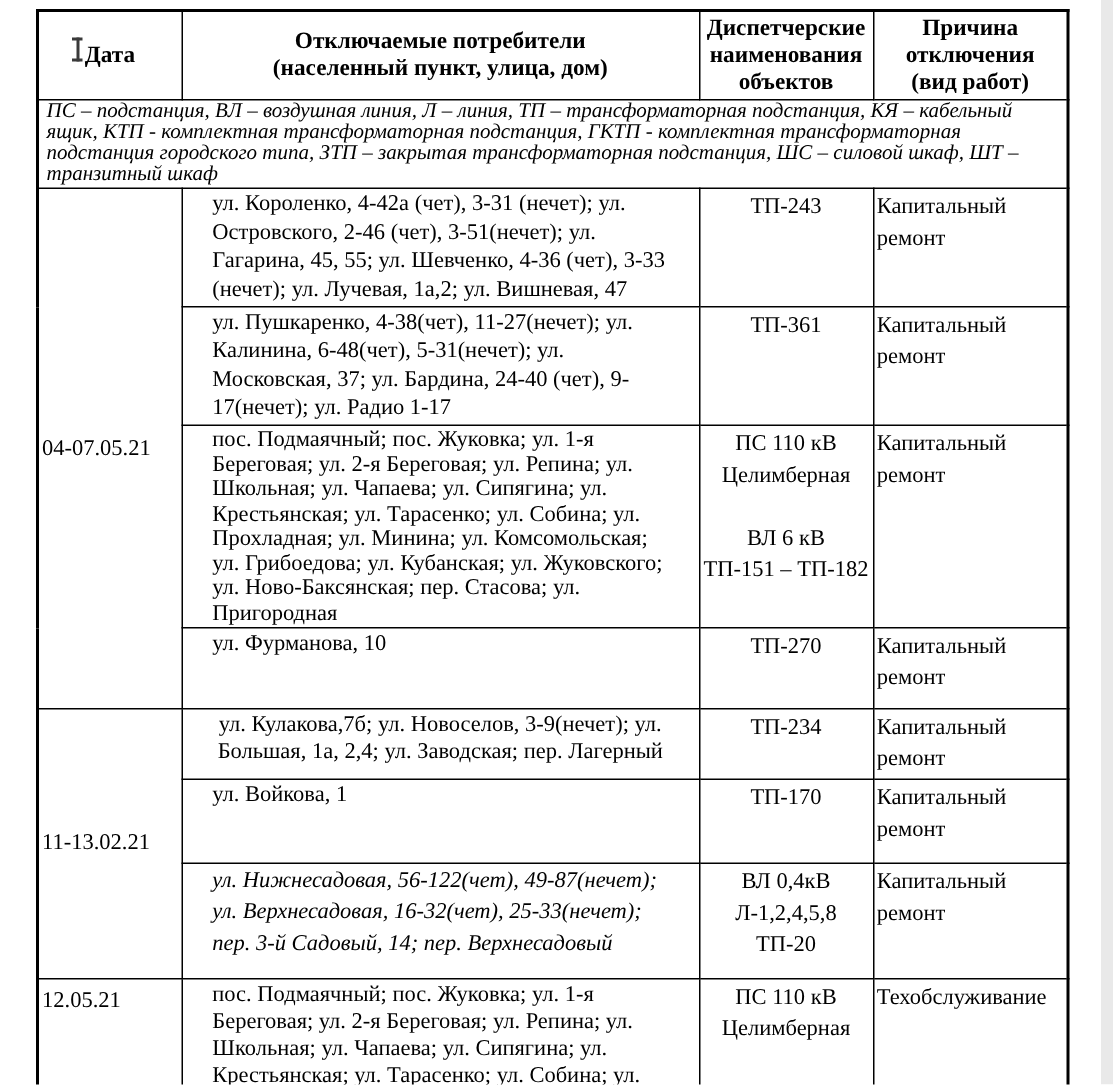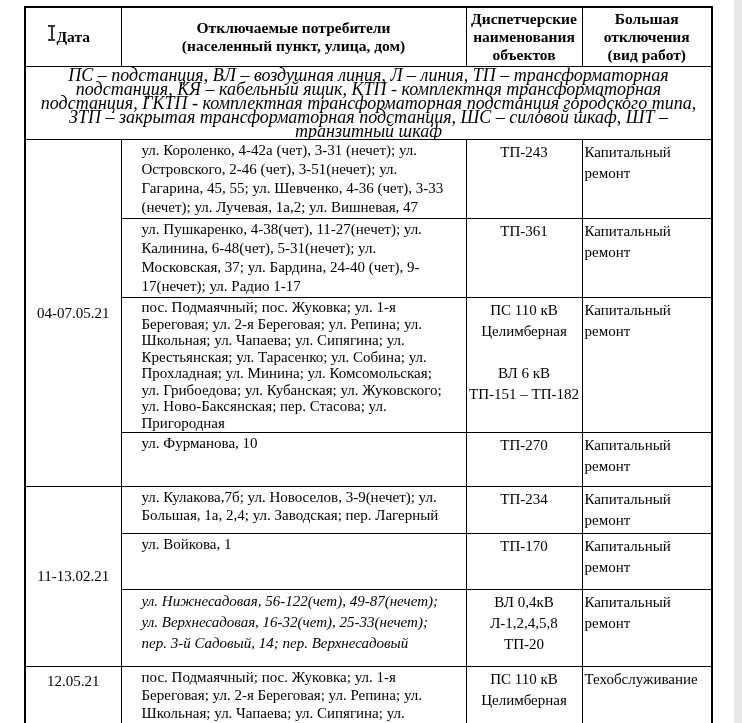--- a/index.html
+++ b/index.html
@@ -42,30 +42,29 @@
     font-size: 15.5px;
     text-align: center;
     vertical-align: middle;
     line-height: 18px;
     white-space: pre-line;
     padding: 2px 1px;
     height: 56px;
   }
   td.note {
     font-style: italic;
-    font-size: 18px;
-    text-align: center;
+    font-size: 14px;
+    text-align: left;
     line-height: 14px;
     padding: 1px 5px;
     vertical-align: middle;
     height: 42px;
     font-family: Liberation Serif, serif;
   }
   td.cell-date {
-    text-align: center;
     vertical-align: middle;
     padding: 1px 2px;
   }
   td.cell-consumers {
     text-align: left;
     padding: 1px 20px;
     line-height: 19px;
   }
   td.cell-objects {
     text-align: center;
@@ -80,21 +79,21 @@
   }
   tr.r1 { height: 76px; }
   tr.r2 { height: 71px; }
   tr.r3 { height: 132px; }
   tr.r4 { height: 54px; }
   tr.r5 { height: 37px; }
   tr.r6 { height: 56px; }
   tr.r7 { height: 77px; }
   tr.r8 { height: 91px; }
   tr.r3 td.cell-consumers { line-height: 16.5px; }
-  tr.r5 td.cell-consumers { line-height: 18px; }
+  tr.r5 td.cell-consumers { line-height: 18px; text-align: center; }
   tr.r7 td.cell-consumers { line-height: 21px; font-style: italic; }
   tr.r8 td.cell-consumers { line-height: 18px; }
   tr.r8 td.cell-date { vertical-align: top; padding-top: 6px; }
 </style>
 </head>
 <body>
 
 <div class="edge-strip"></div>
 
 <div class="ibeam">
@@ -111,21 +110,21 @@
     <col style="width:130px">
   </colgroup>
   <tbody>
     <tr>
       <th>Дата</th>
       <th>Отключаемые потребители
 (населенный пункт, улица, дом)</th>
       <th>Диспетчерские
 наименования
 объектов</th>
-      <th>Большая
+      <th>Причина
 отключения
 (вид работ)</th>
     </tr>
     <tr>
       <td class="note" colspan="4">ПС – подстанция, ВЛ – воздушная линия, Л – линия, ТП – трансформаторная подстанция, КЯ – кабельный ящик, КТП - комплектная трансформаторная подстанция, ГКТП - комплектная трансформаторная подстанция городского типа, ЗТП – закрытая трансформаторная подстанция, ШС – силовой шкаф, ШТ – транзитный шкаф</td>
     </tr>
 
     <tr class="r1">
       <td class="cell-date" rowspan="4">04-07.05.21</td>
       <td class="cell-consumers">ул. Короленко, 4-42а (чет), 3-31 (нечет); ул. Островского, 2-46 (чет), 3-51(нечет); ул. Гагарина, 45, 55; ул. Шевченко, 4-36 (чет), 3-33 (нечет); ул. Лучевая, 1а,2; ул. Вишневая, 47</td>

